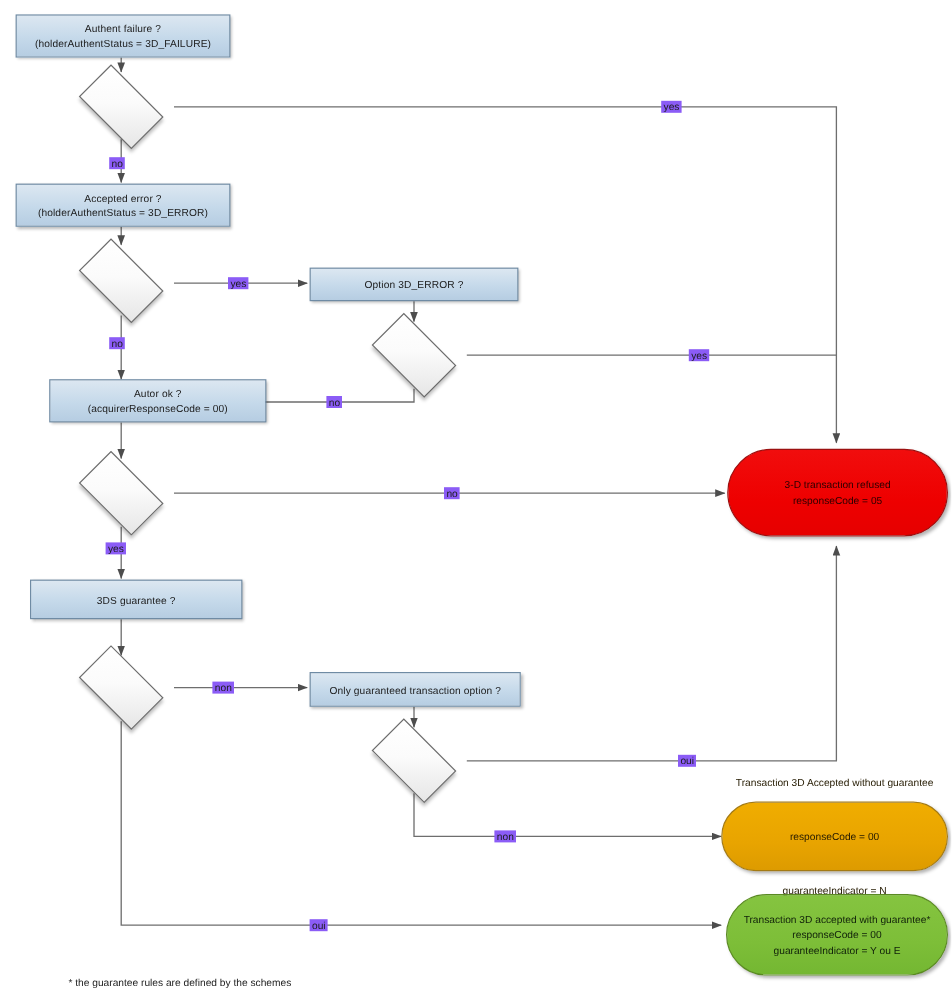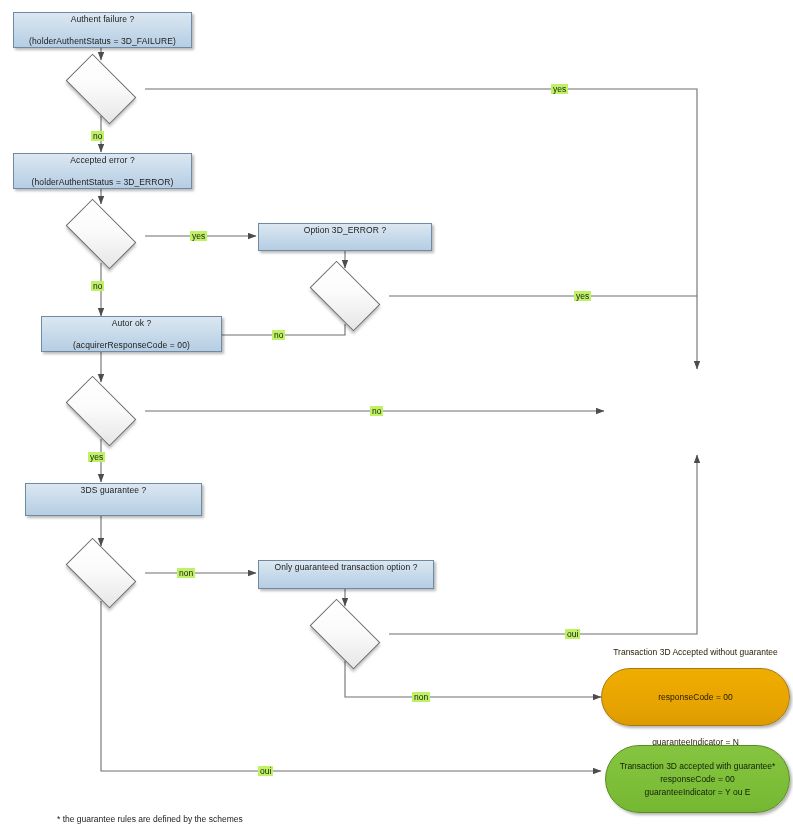--- a/index.html
+++ b/index.html
@@ -27,21 +27,21 @@
     pointer-events: none;
   }
 
   
   .node {
     position: absolute;
     box-sizing: border-box;
     display: flex;
     flex-direction: column;
     align-items: center;
-    justify-content: space-between;
+    justify-content: center;
     text-align: center;
     color: #1b1b1b;
     font-size: 8.5px;
     line-height: 12px;
     letter-spacing: .1px;
   }
   .proc {
     border: 1px solid #6f8ba4;
     background: linear-gradient(to bottom, #dce7f1 0%, #c5d9ea 55%, #b6cde2 100%);
     box-shadow: 1.5px 1.5px 2.5px rgba(0,0,0,.28);
@@ -86,21 +86,21 @@
     border: 1px solid #5a8a22;
     color: #10200a;
   }
 
   
   .elabel {
     position: absolute;
     font-size: 8.5px;
     line-height: 10px;
     color: #1b1b1b;
-    background: #bef264;
+    background: #8b5cf6;
     padding: 0 2px;
     white-space: nowrap;
   }
   
   .footnote {
     position: absolute;
     font-size: 8.5px;
     line-height: 11px;
     color: #1b1b1b;
     white-space: nowrap;
@@ -184,20 +184,24 @@
     <span>Only guaranteed transaction option ?</span>
   </div>
 
   <div class="diamond" style="left:70px; top:70px; width:62px; height:38px;"></div>
   <div class="diamond" style="left:70px; top:215px; width:62px; height:38px;"></div>
   <div class="diamond" style="left:314px; top:277px; width:62px; height:38px;"></div>
   <div class="diamond" style="left:70px; top:392px; width:62px; height:38px;"></div>
   <div class="diamond" style="left:70px; top:554px; width:62px; height:38px;"></div>
   <div class="diamond" style="left:314px; top:615px; width:62px; height:38px;"></div>
 
+  <div class="term term-red" style="left:606px; top:374px; width:184px; height:73px;">
+    <span>3-D transaction refused</span>
+    <span>responseCode = 05</span>
+  </div>
 
   <div class="term term-orange" style="left:601px; top:668px; width:189px; height:58px;">
     <span>Transaction 3D Accepted without guarantee</span>
     <span>responseCode = 00</span>
     <span>guaranteeIndicator = N</span>
   </div>
 
   <div class="term term-green" style="left:605px; top:745px; width:185px; height:68px;">
     <span>Transaction 3D accepted with guarantee*</span>
     <span>responseCode = 00</span>

